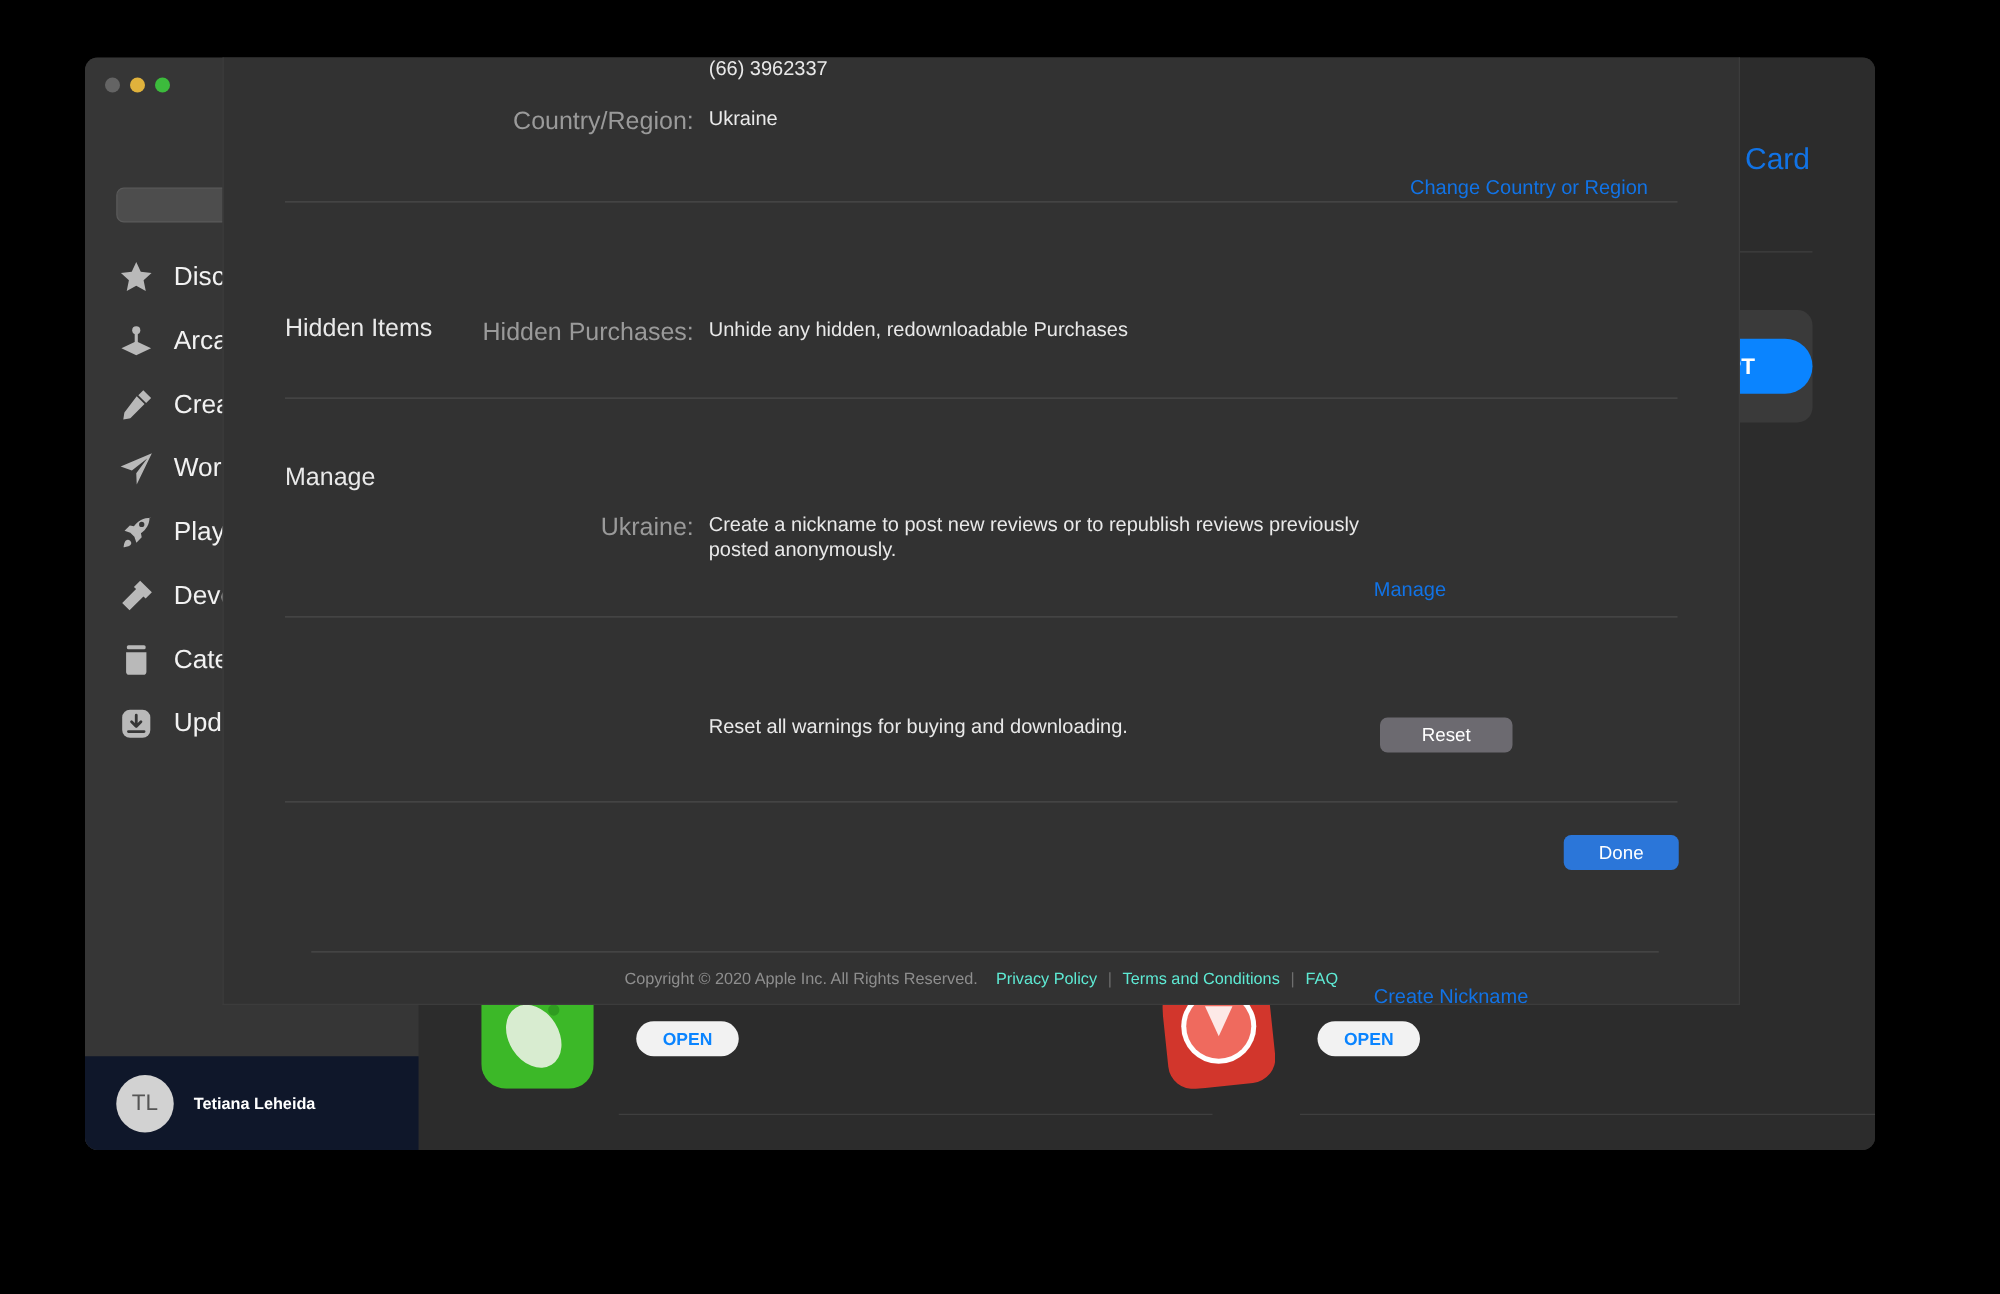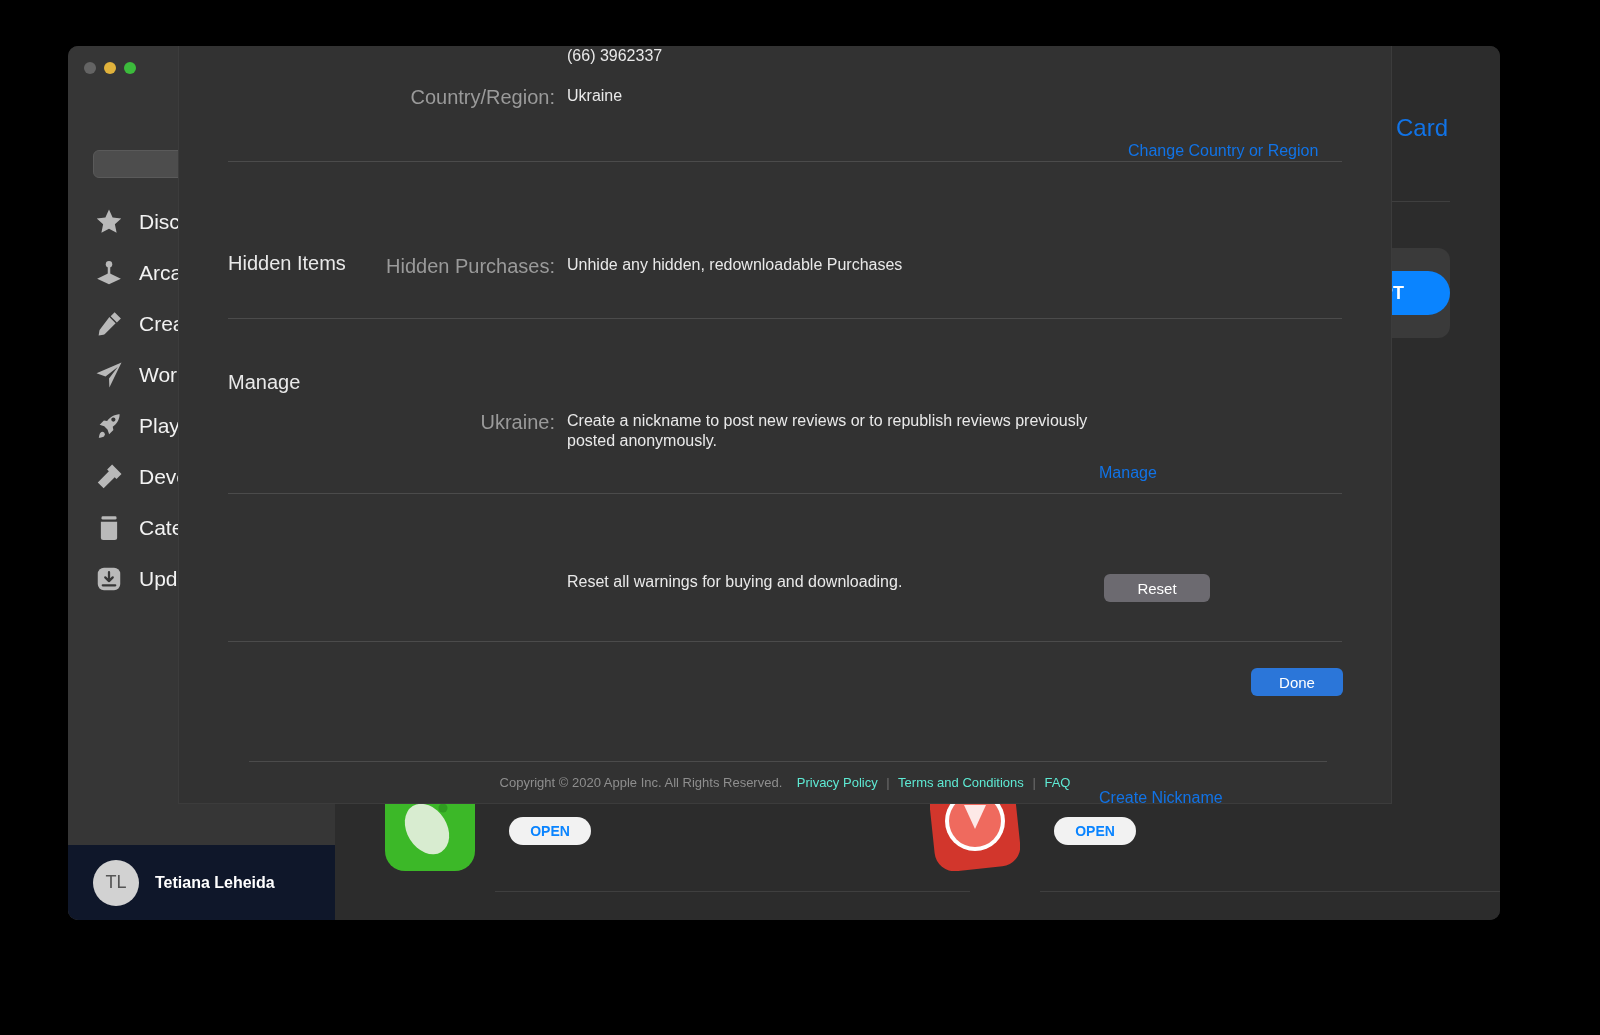--- a/index.html
+++ b/index.html
@@ -129,21 +129,21 @@
   .avatar {
     width: 46px; height: 46px;
     border-radius: 50%;
     background: #d2d2d2;
     color: #555;
     display: flex; align-items: center; justify-content: center;
     font-size: 18px;
     flex: 0 0 46px;
   }
   .account-name {
-    font-size: 16px;
+    font-size: 13px;
     font-weight: bold;
     color: #ffffff;
     white-space: nowrap;
   }
 
   
   #content-pane {
     flex: 1;
     position: relative;
     background: #2c2c2c;

